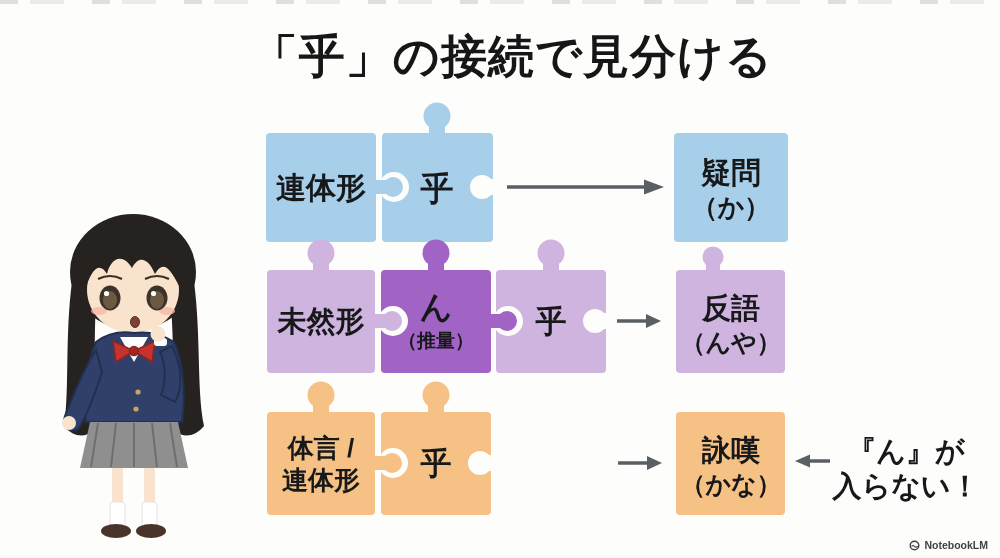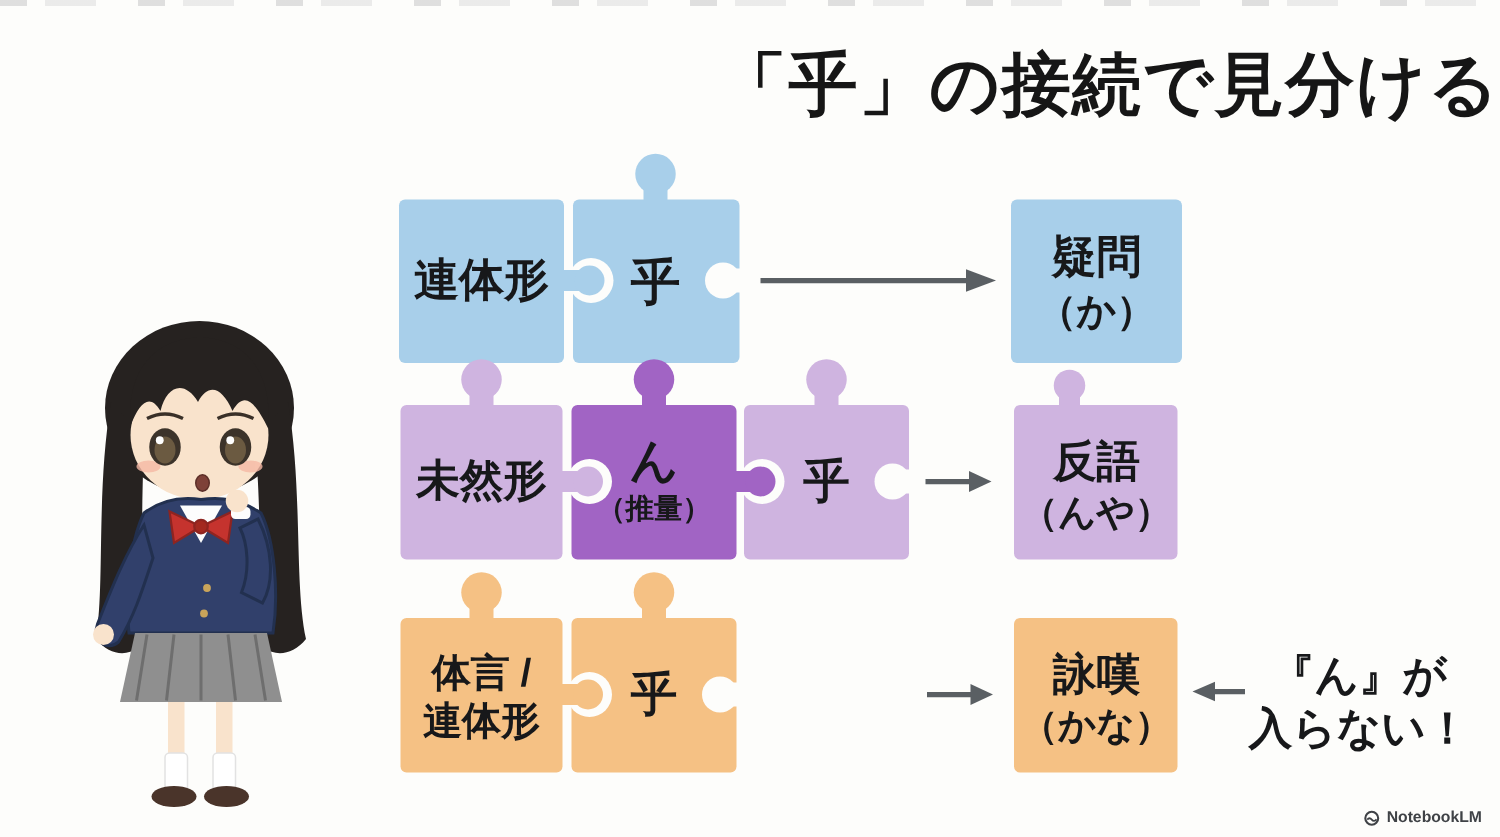--- a/index.html
+++ b/index.html
@@ -10,21 +10,21 @@
   }
   .top-artifact{
     position:absolute;top:0;left:0;width:1000px;height:4px;
     background:repeating-linear-gradient(90deg,
       rgba(120,120,125,.45) 0 18px, rgba(255,255,255,0) 18px 30px,
       rgba(150,150,155,.35) 30px 64px, rgba(255,255,255,0) 64px 92px);
     opacity:.5;
   }
   .slide-title{
     position:absolute;top:26px;left:25px;right:0;
-    text-align:right;
+    text-align:center;
     font-size:46px;font-weight:800;color:#161616;
     letter-spacing:1px;
   }
   svg text{
     font-family:"Liberation Sans","DejaVu Sans",sans-serif;
     font-weight:700;fill:#17181a;
   }
   .watermark{
     position:absolute;right:12px;bottom:7px;
     display:flex;align-items:center;gap:4px;

